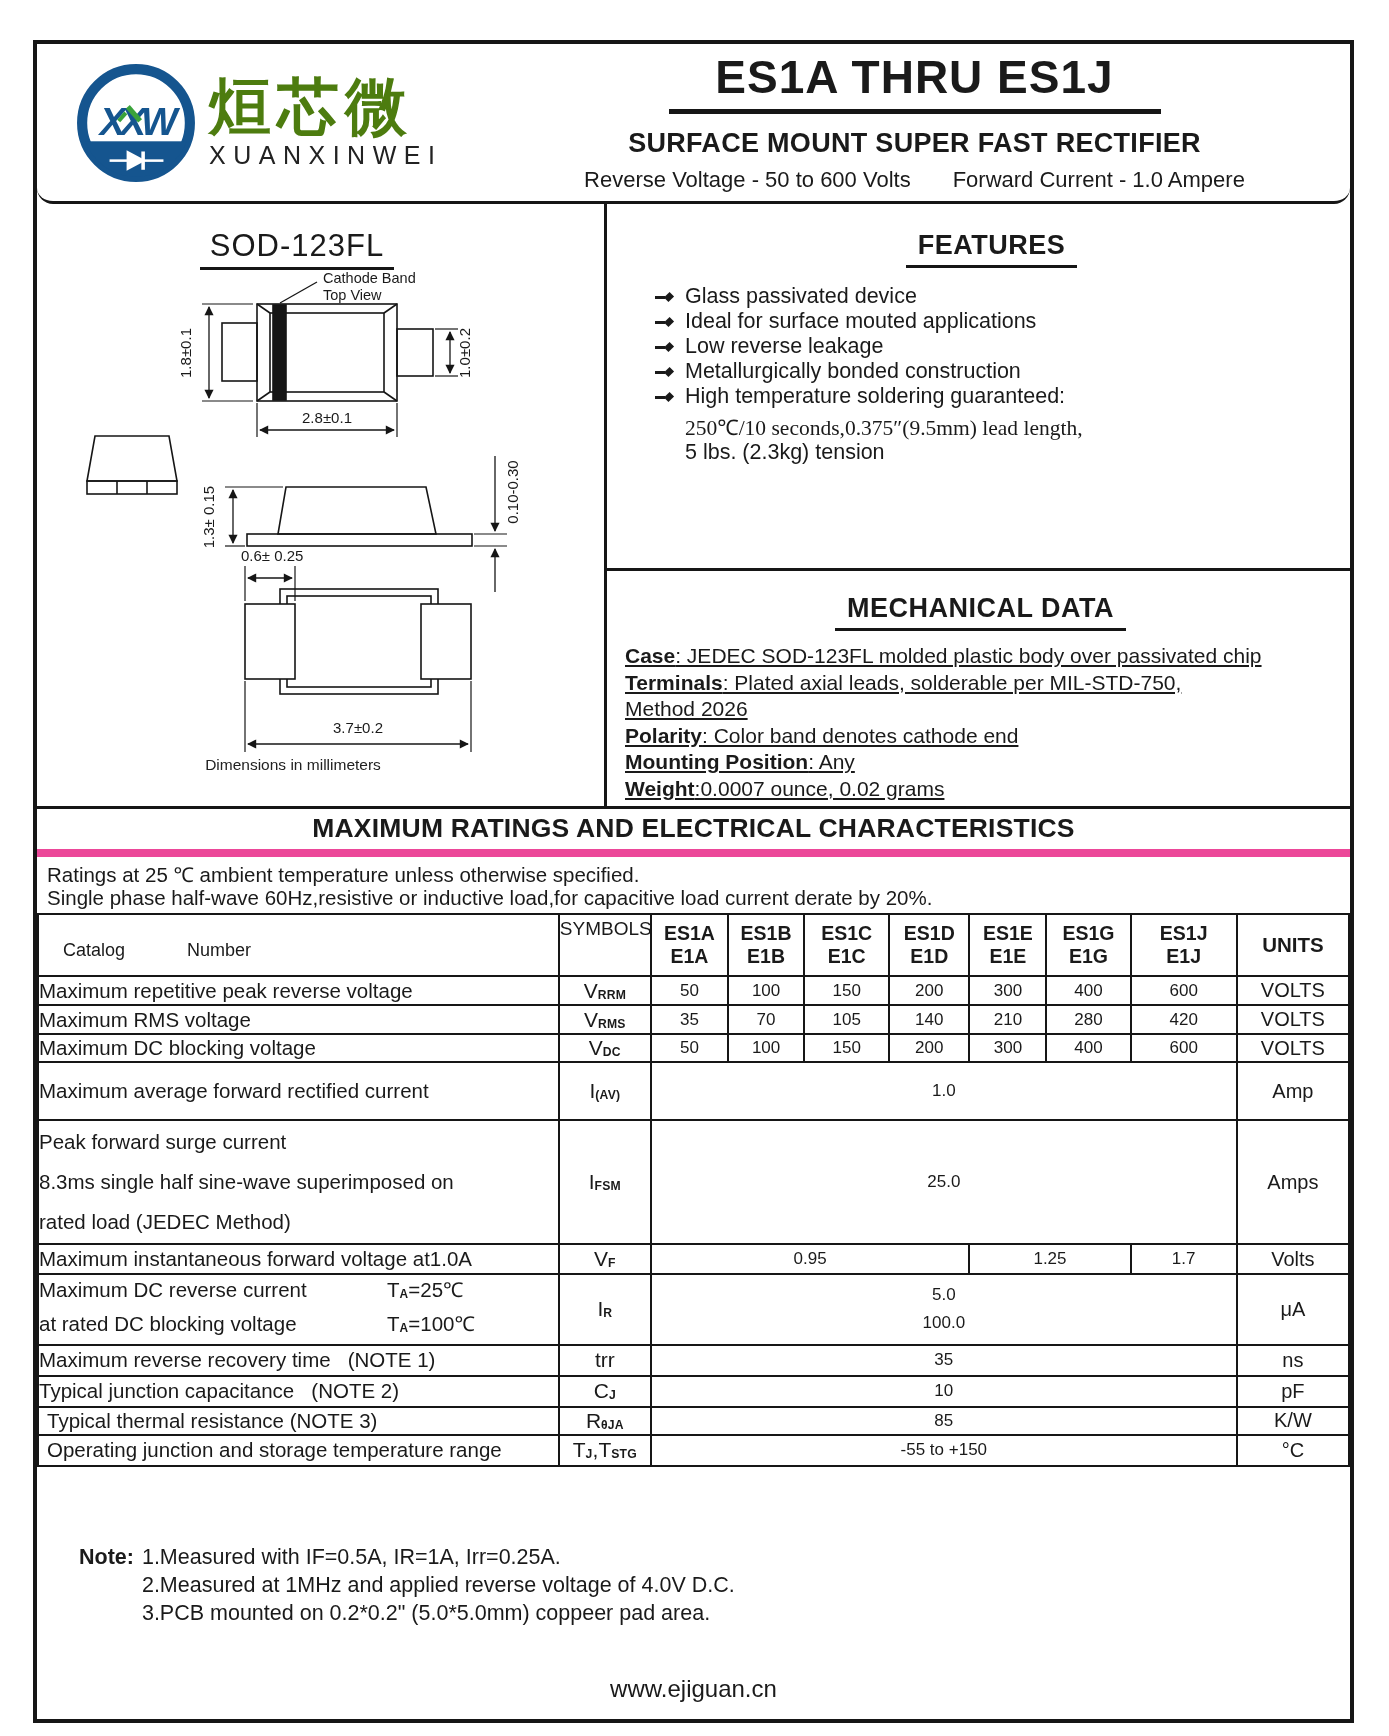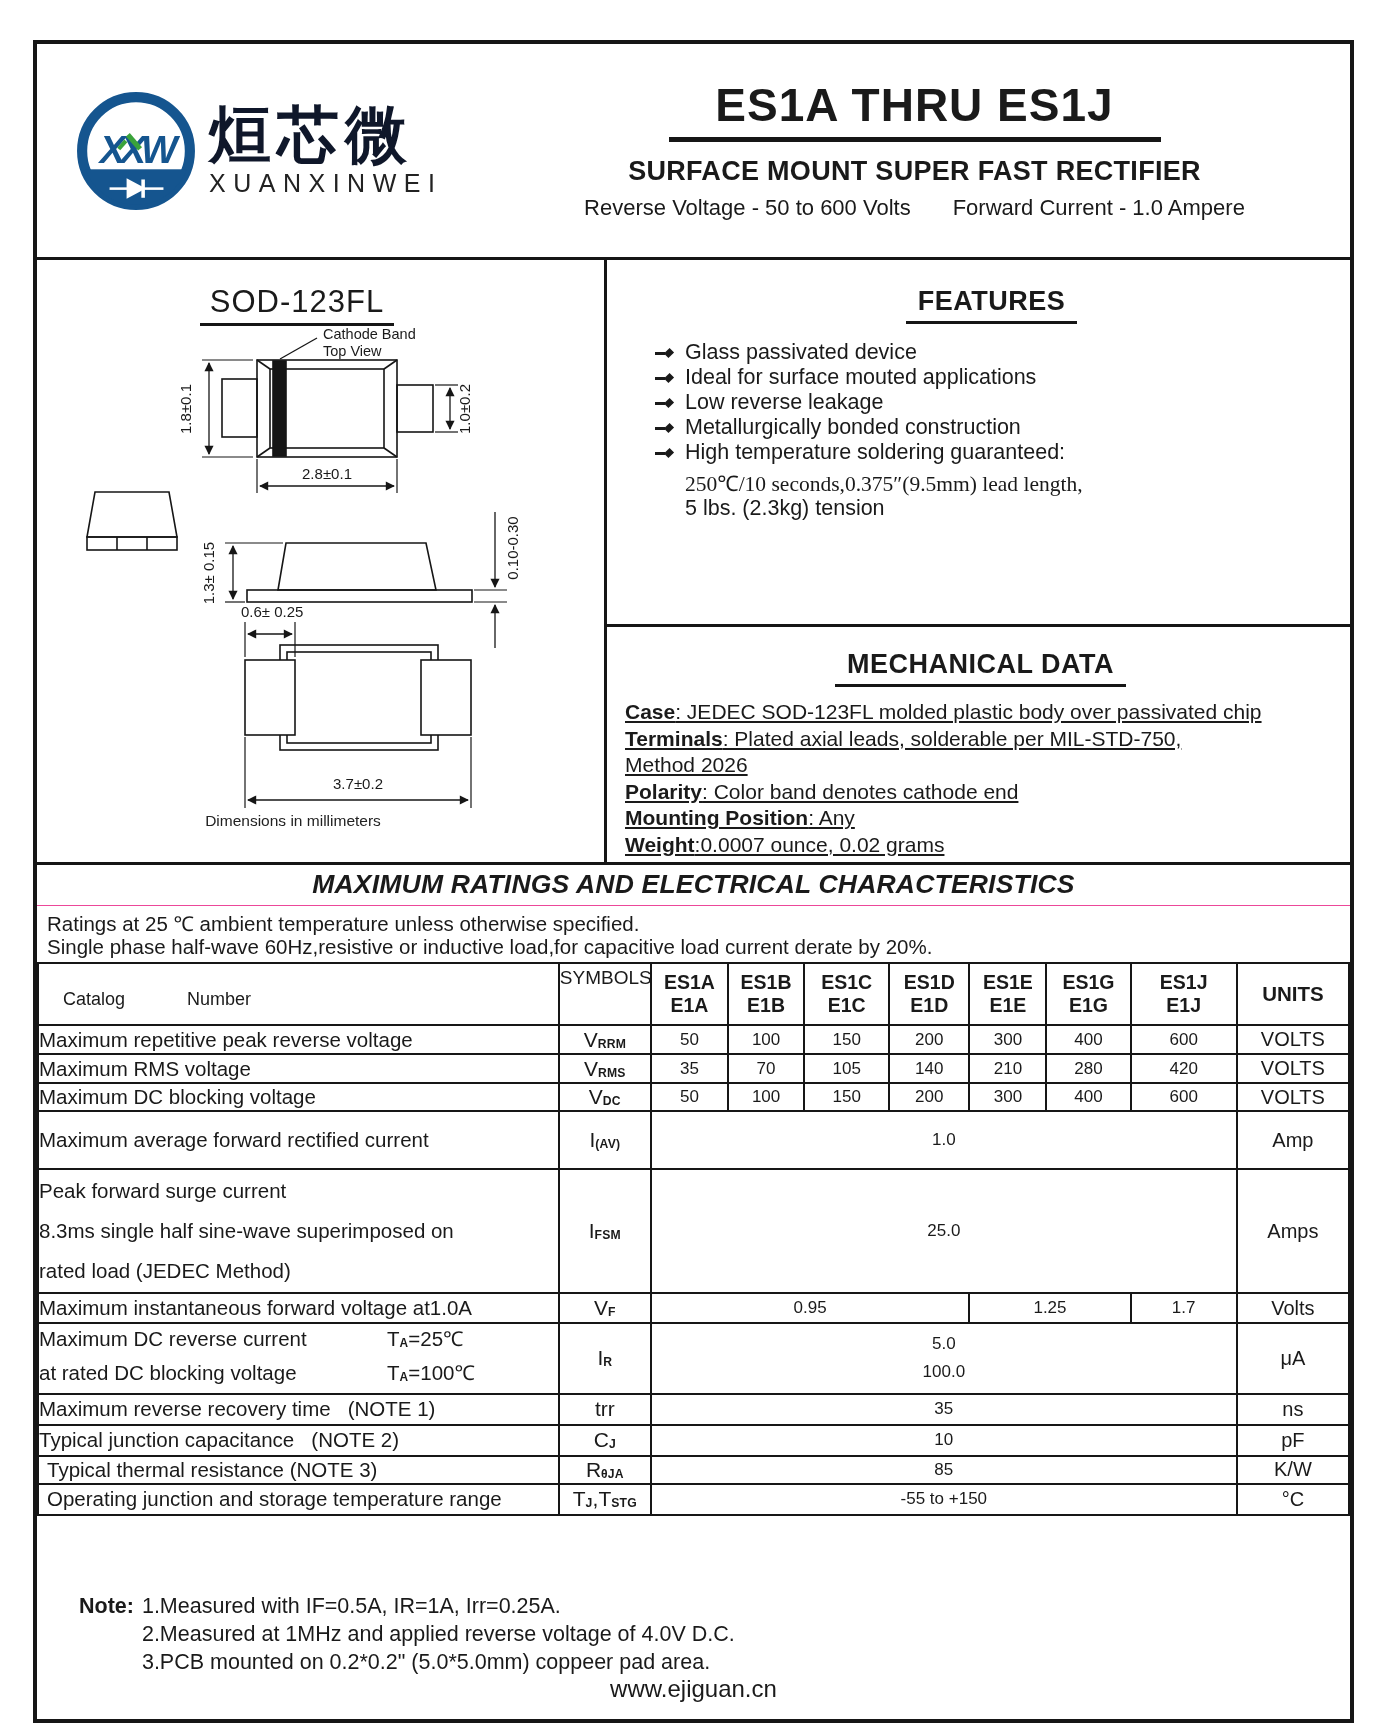--- a/index.html
+++ b/index.html
@@ -1,25 +1,25 @@
 <!DOCTYPE html>
 <html><head>
 <meta charset="utf-8">
 <style>
   html,body{margin:0;padding:0;background:#fff;}
   body{font-family:"Liberation Sans", sans-serif; color:#1a1a1a; -webkit-font-smoothing:antialiased;}
   .page{position:relative;width:1389px;height:1736px;background:#fff;margin:0 auto;overflow:hidden;}
   .frame{position:absolute;left:33px;top:40px;width:1321px;height:1683px;border:4px solid #161616;box-sizing:border-box;background:#fff;}
 
   
-  .hdr{display:flex;align-items:center;height:216px;border-bottom:3px solid #161616;box-sizing:border-box;}
+  .hdr{display:flex;align-items:center;height:160px;border-bottom:3px solid #161616;box-sizing:border-box;border-radius:16px;}
   .logo{display:flex;align-items:center;padding-left:38px;width:470px;box-sizing:border-box;}
   .logo-circle{width:122px;height:122px;flex:0 0 auto;}
   .logo-texts{margin-left:12px;}
-  .logo-cn{font-size:62px;font-weight:bold;line-height:64px;letter-spacing:6px;color:#0f172a;}
+  .logo-cn{font-size:62px;font-weight:bold;line-height:64px;letter-spacing:6px;color:#4d7c0f;}
   .logo-en{font-size:25px;letter-spacing:7.5px;color:#222;margin-top:2px;}
   .title-block{flex:1;text-align:center;padding-right:28px;}
   .doc-title{font-size:46px;font-weight:bold;letter-spacing:1px;line-height:48px;}
   .title-rule{width:492px;height:5px;background:#161616;margin:8px auto 14px;}
   .doc-subtitle{font-size:27px;font-weight:bold;letter-spacing:.3px;}
   .tagline{display:flex;justify-content:center;gap:42px;font-size:22px;margin-top:8px;}
 
   
   .mid{display:flex;height:602px;box-sizing:border-box;}
   .pkg-panel{position:relative;width:570px;flex:0 0 auto;border-right:3px solid #161616;box-sizing:border-box;}
@@ -39,21 +39,21 @@
   .bullet::after{content:"";position:absolute;right:2px;top:1px;width:8px;height:8px;background:#1a1a1a;transform:rotate(45deg) scaleX(.8);}
   .fcont{margin-left:32px;font-size:21.5px;line-height:24px;}
   .fcont:first-child{margin-top:7px;font-family:Liberation Serif, serif;}
 
   .mech{flex:1;padding:22px 14px 0 18px;box-sizing:border-box;text-decoration:underline;}
   .mech-lines{margin-top:12px;}
   .mline{font-size:21px;line-height:26.5px;}
   .mline b{font-weight:bold;}
 
   
-  .banner{border-top:3px solid #161616;border-bottom:1px solid #ec4899;text-align:center;font-size:26.5px;font-weight:bold;padding:4px 12px 5px;letter-spacing:.2px;font-style:italic;}
+  .banner{border-top:3px solid #161616;border-bottom:8px solid #ec4899;text-align:center;font-size:26.5px;font-weight:bold;padding:4px 12px 5px;letter-spacing:.2px;}
   .ratings{padding:7px 10px 4px;}
   .ratings div{font-size:20.5px;line-height:22.5px;}
 
   
   table.specs{border-collapse:collapse;width:100%;table-layout:fixed;}
   table.specs td{border:2px solid #161616;padding:0;vertical-align:middle;}
   .cg-p{width:520px}.cg-s{width:92px}.cg-d1{width:77px}.cg-d2{width:76px}.cg-d3{width:85px}
   .cg-d4{width:80px}.cg-d5{width:77px}.cg-d6{width:84px}.cg-d7{width:106px}.cg-u{width:112px}
   tr.head{height:62px;}
   tr.head .c-cat{vertical-align:bottom;padding:0 0 14px 24px;font-size:18px;}

